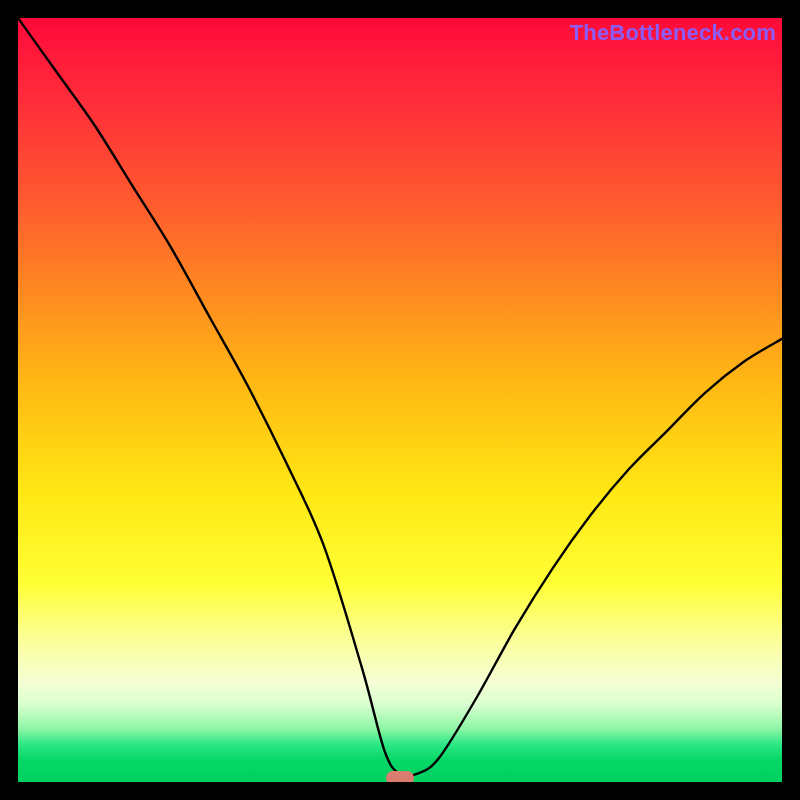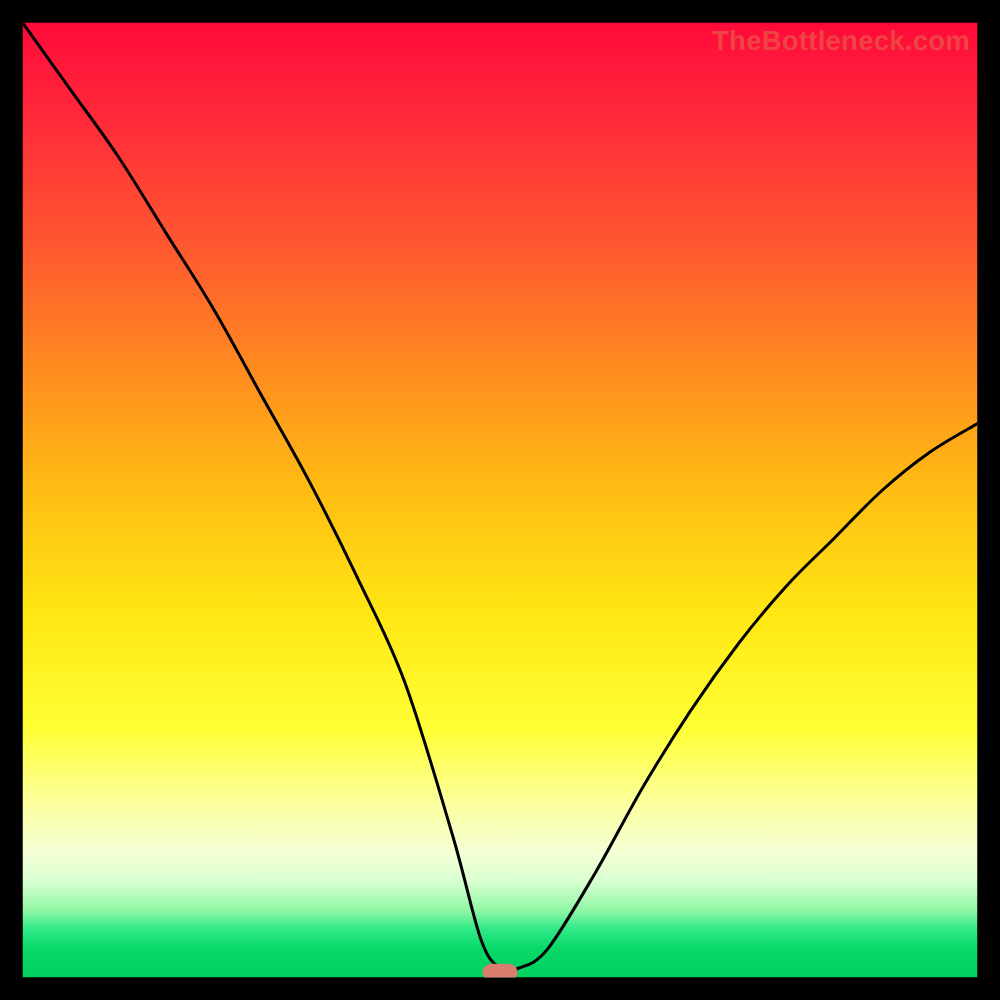--- a/index.html
+++ b/index.html
@@ -44,21 +44,21 @@
       #8ff6a4 93%,
       #2fe887 95%,
       #08d867 97%,
       #00d060 100%
     );
   }
   .watermark {
     position: absolute;
     top: 2px;
     right: 6px;
-    color: #ef4444;
+    color: #8b5cf6;
     font-size: 22px;
     font-weight: 600;
     letter-spacing: 0.2px;
     user-select: none;
   }
   .curve {
     position: absolute;
     left: 0; top: 0;
     width: 764px;
     height: 764px;

